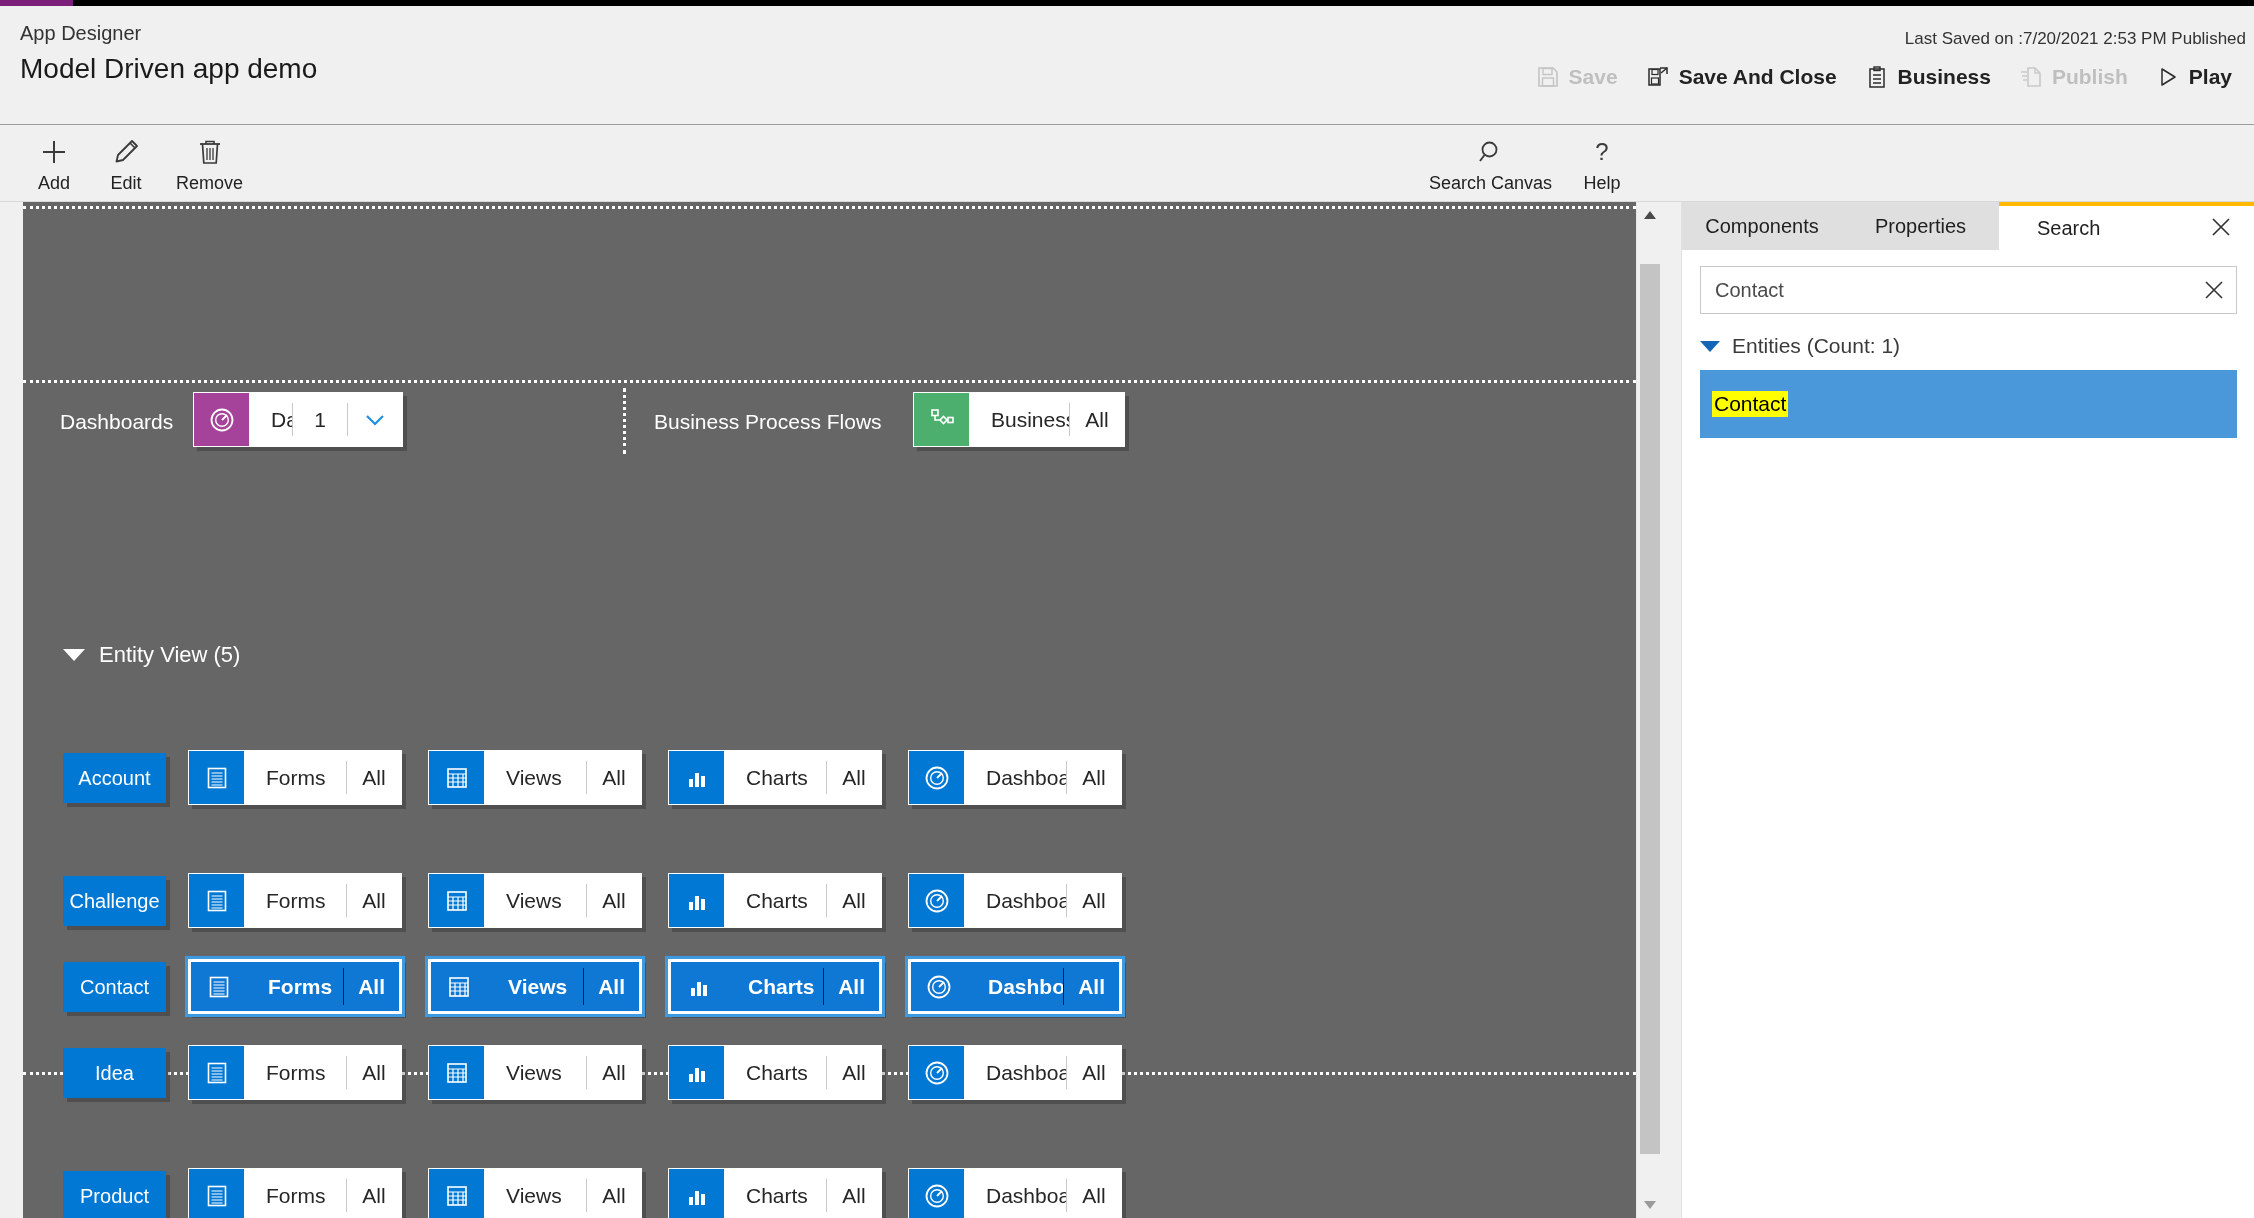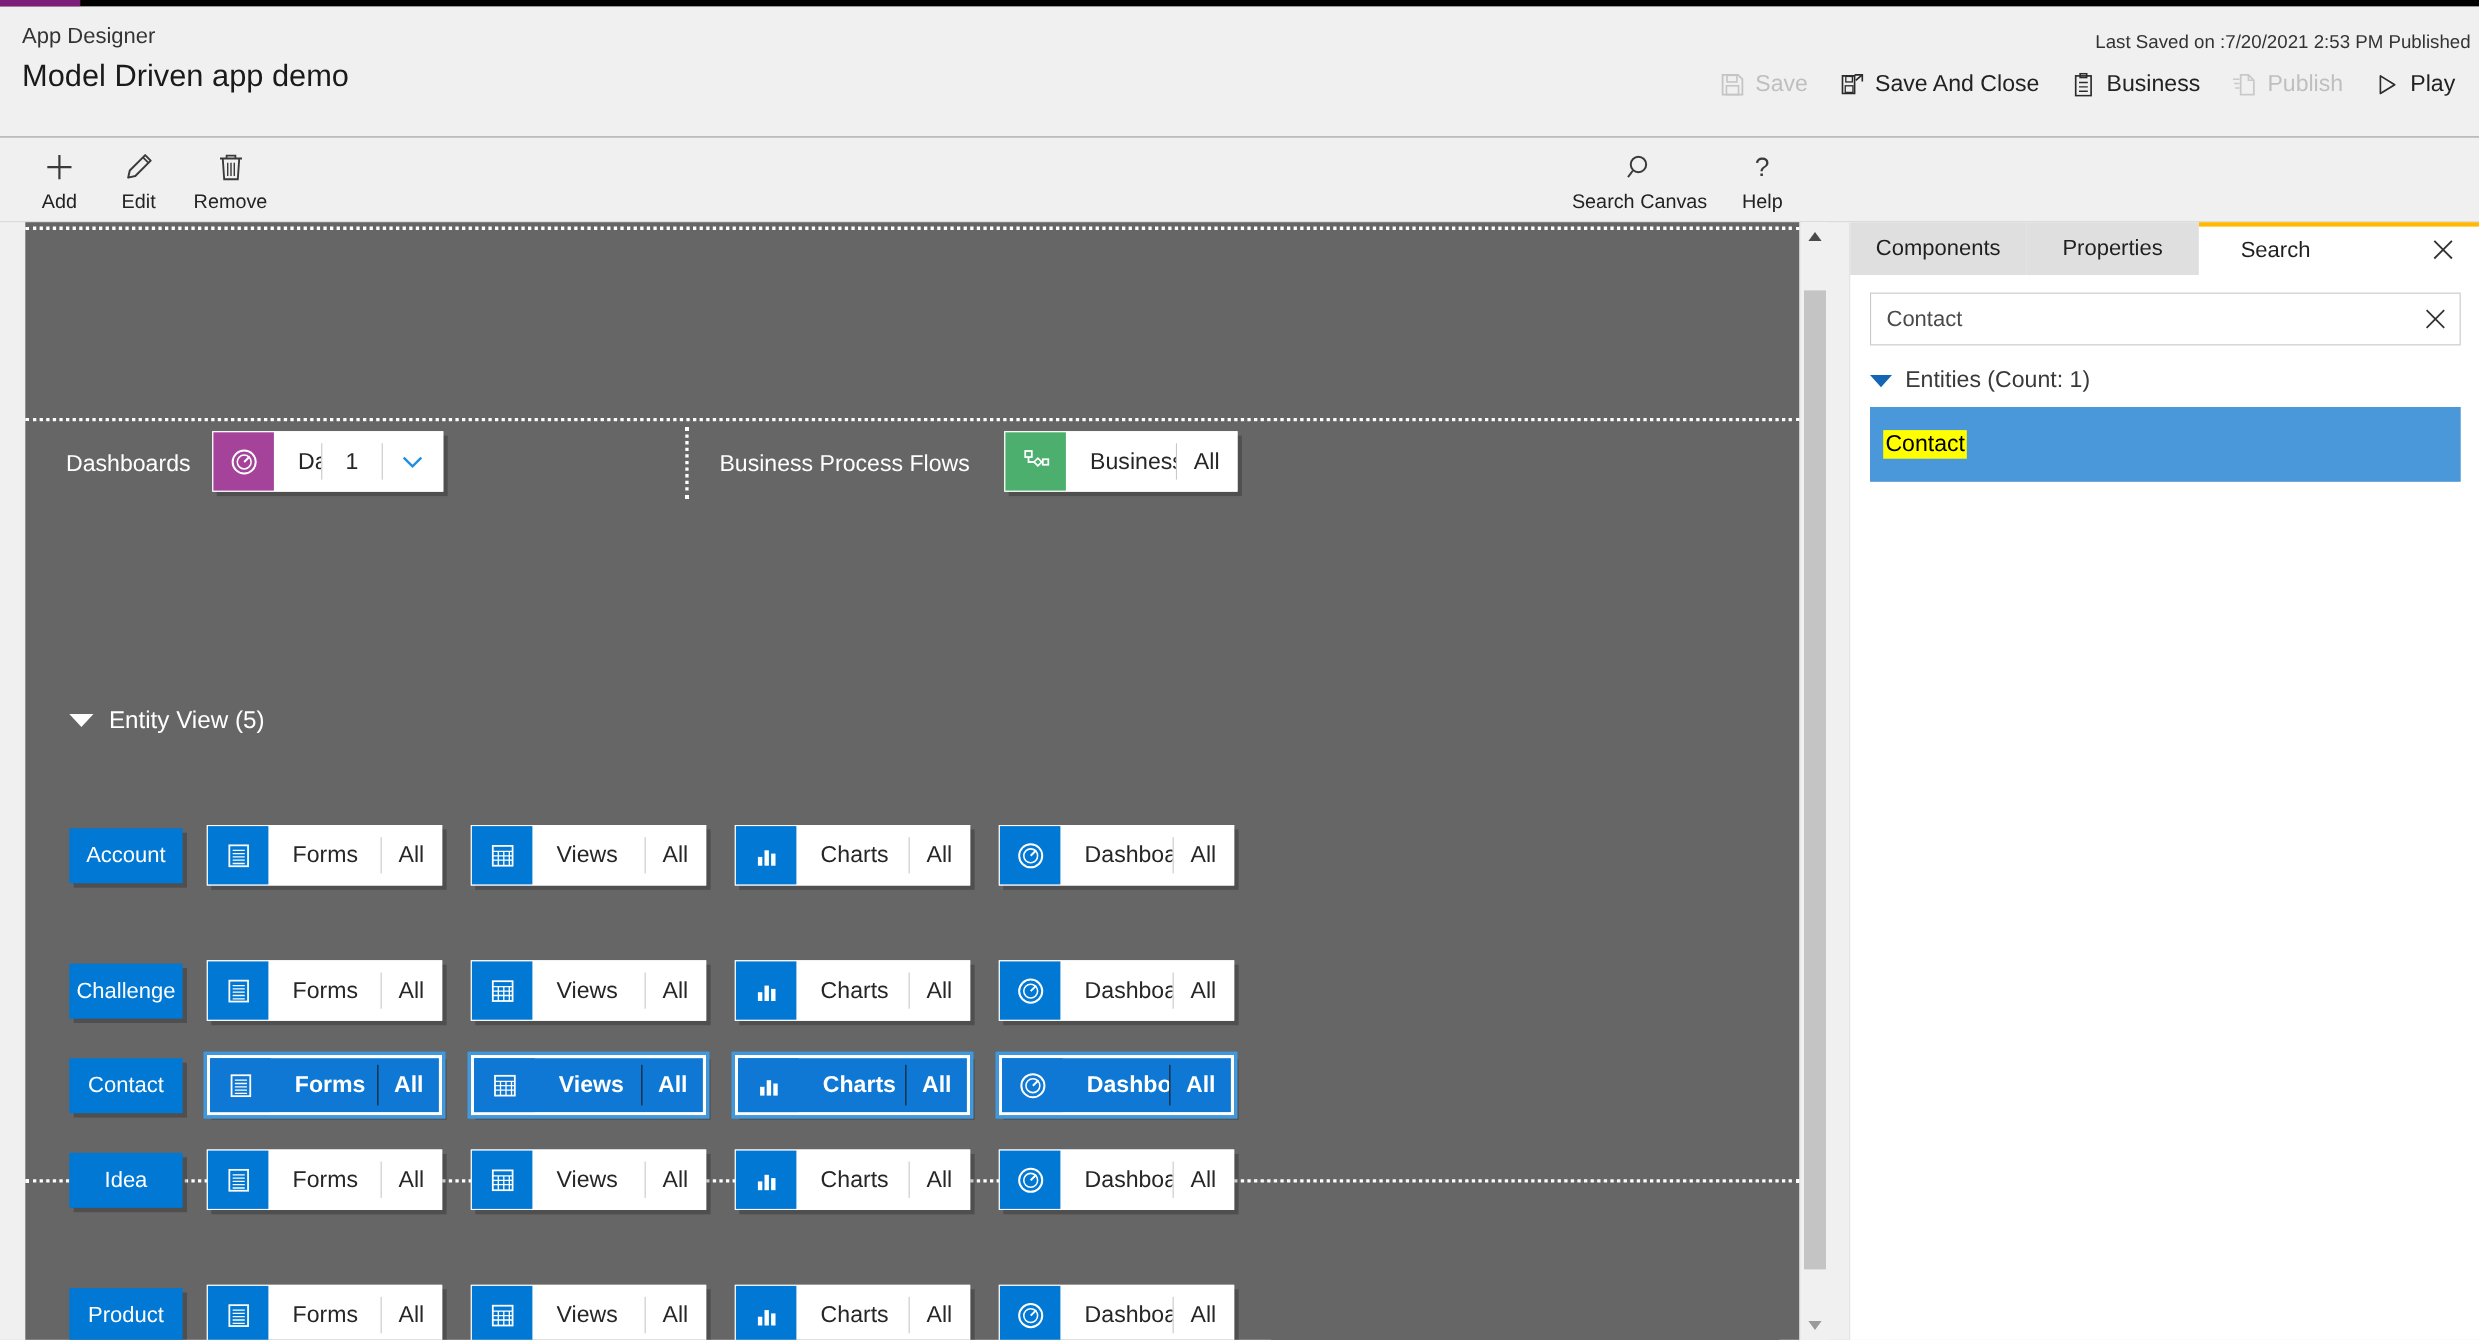--- a/index.html
+++ b/index.html
@@ -27,20 +27,21 @@
 
   .header-actions {
     position: absolute; right: 8px; top: 53px;
     display: flex; align-items: center; gap: 0px;
   }
   .hdr-btn {
     display: flex; align-items: center; gap: 9px;
     padding: 6px 14px; font-size: 21px; color: #222;
     background: transparent; border: none; cursor: pointer;
     white-space: nowrap;
+    font-weight: bold;
   }
   .hdr-btn.disabled { color: #bfbfbf; cursor: default; }
   .hdr-btn .ic { display: inline-flex; width: 24px; height: 24px; align-items: center; justify-content: center; }
   .hdr-btn .ic svg { display: block; }
 
   
   .ribbon {
     position: absolute; top: 124px; left: 0; width: 2254px; height: 78px;
     background: #f0f0f0; border-top: 1px solid #9b9b9b; border-bottom: 1px solid #d9d9d9;
   }

